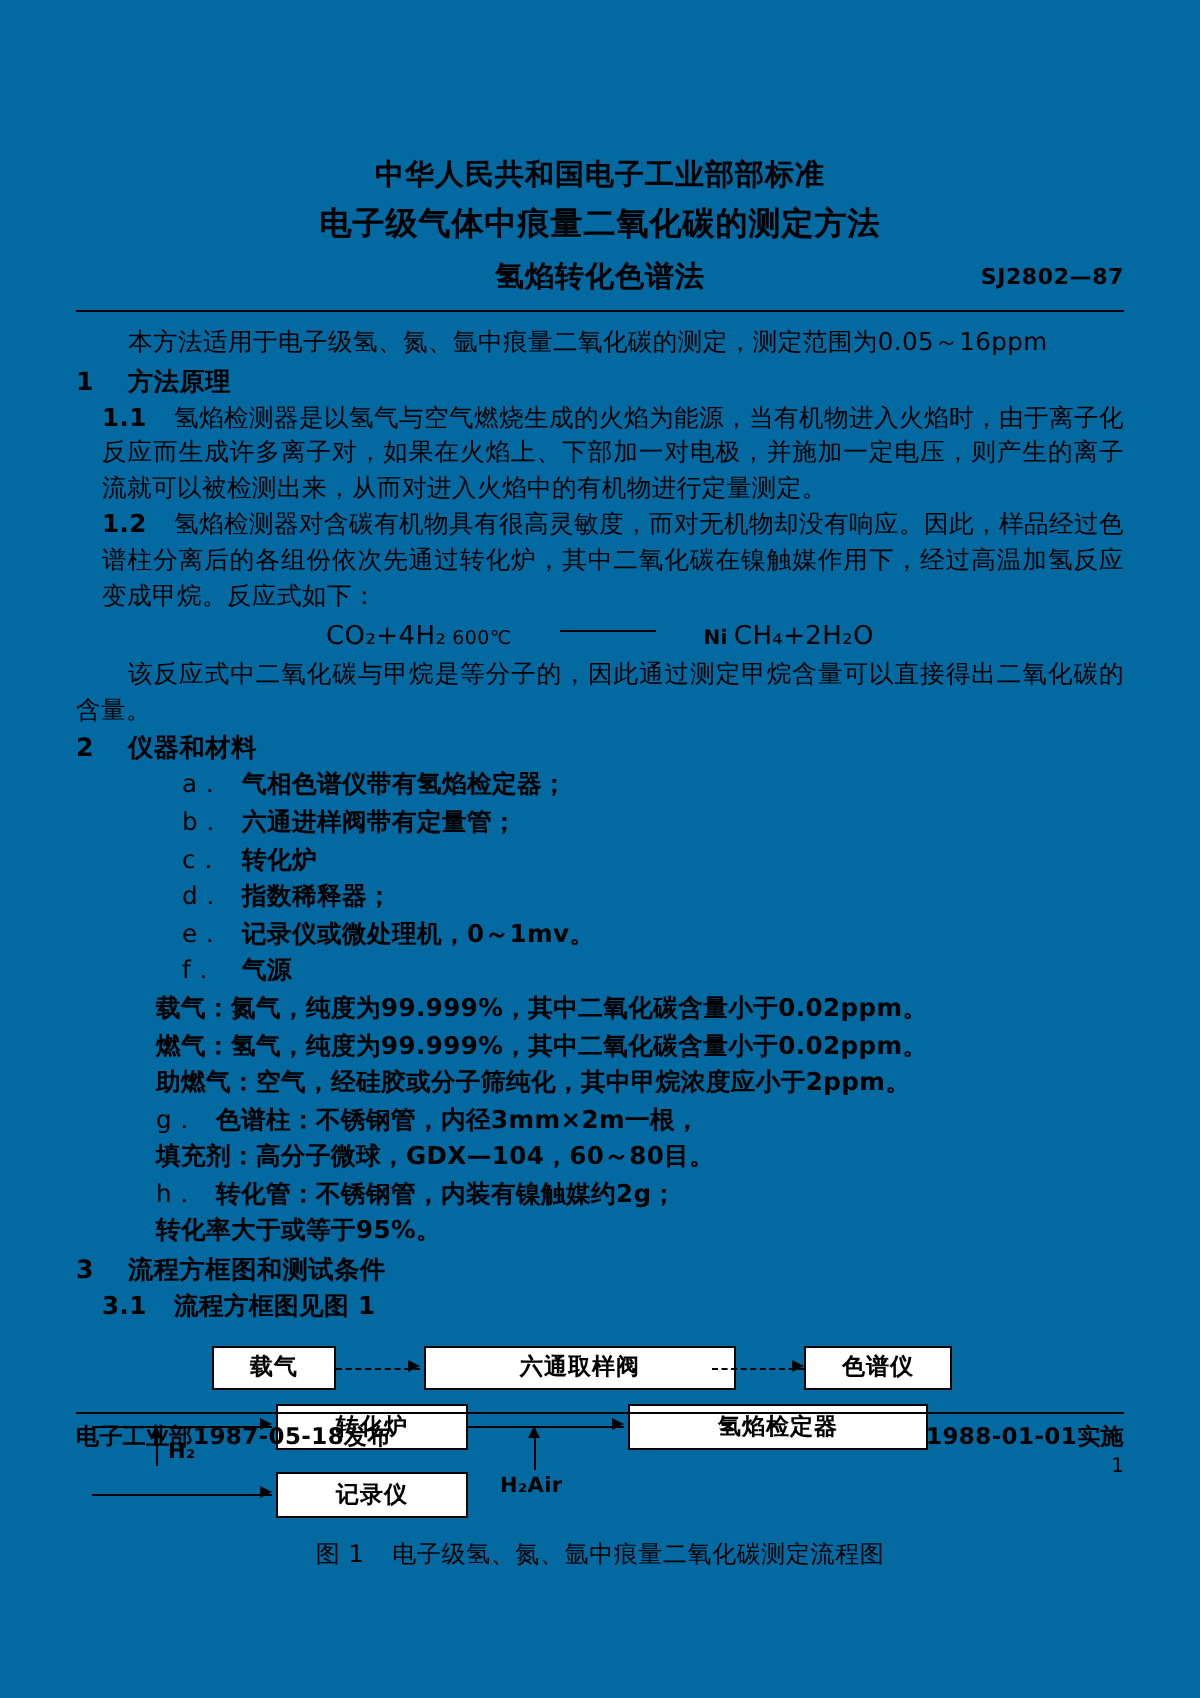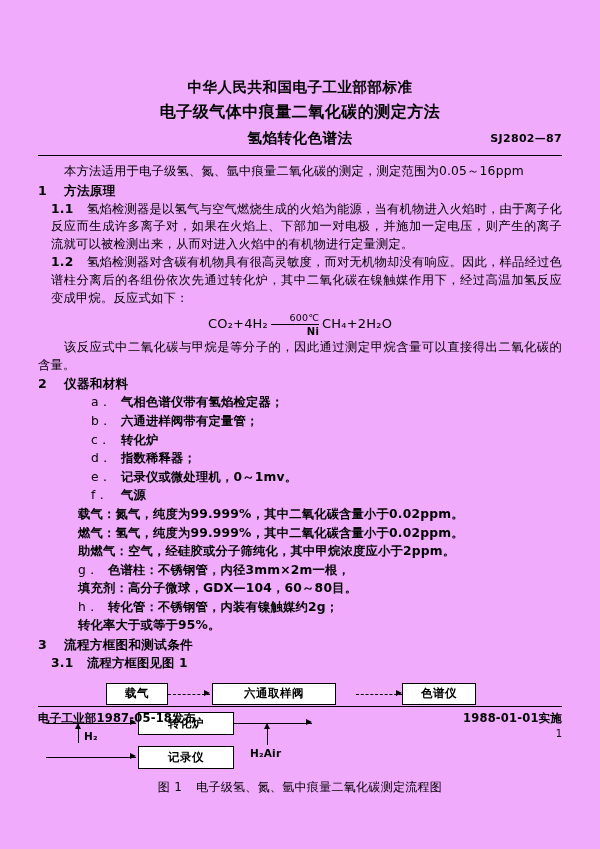--- a/index.html
+++ b/index.html
@@ -13,21 +13,21 @@
     position: relative;
     font-family: "DejaVu Sans", "Liberation Sans", sans-serif;
     color: #000000;
     overflow: hidden;
   }
   .page {
     position: absolute;
     left: 0; top: 0;
     width: 600px;
     height: 849px;
-    background: #f0abfc;
+    background: #0369a1;
   }
   .content {
     position: absolute;
     left: 38px;
     top: 78px;
     width: 524px;
   }
 
   
   .hdr {
@@ -99,25 +99,26 @@
     margin: 4px 0 3px 0;
   }
   .eq {
     display: flex;
     align-items: center;
     font-size: 13px;
     letter-spacing: 0.2px;
   }
   .eq-arrow {
     display: inline-flex;
-    flex-direction: column;
-    align-items: flex-end;
+    flex-direction: row;
+    align-items: flex-start;
     margin: 0 3px;
     position: relative;
     top: 1px;
+    gap: 24px;
   }
   .eq-arrow .above {
     font-size: 9.5px;
     line-height: 11px;
     white-space: nowrap;
   }
   .eq-arrow .bar {
     width: 48px;
     border-top: 1.2px solid #000;
     margin: 1px 0;
@@ -306,21 +307,21 @@
 
     <div class="diagram">
 
       <div class="dbox" style="left:68px; top:4px; width:62px; height:22px;">
         <span>载气</span>
       </div>
 
       <div class="dashed-h" style="left:130px; top:15px; width:42px;"></div>
       <div class="arrowhead-r" style="left:166px; top:11.5px;"></div>
 
-      <div class="dbox" style="left:174px; top:4px; width:124px; height:22px;font-family:Liberation Serif, serif;">
+      <div class="dbox" style="left:174px; top:4px; width:156px; height:22px;font-family:Liberation Serif, serif;">
         <span>六通取样阀</span>
       </div>
 
       <div class="dashed-h" style="left:318px; top:15px; width:46px;"></div>
       <div class="arrowhead-r" style="left:358px; top:11.5px;"></div>
 
       <div class="dbox" style="left:364px; top:4px; width:74px; height:22px;">
         <span>色谱仪</span>
       </div>
 
@@ -333,20 +334,23 @@
       <div class="dbox" style="left:100px; top:33px; width:96px; height:23px;">
         <span>转化炉</span>
       </div>
 
       <div class="dline h" style="left:196px; top:44px; width:78px;"></div>
       <div class="arrowhead-r" style="left:268px; top:40.5px;"></div>
       <div class="dline v" style="left:229px; top:44px; height:22px;"></div>
       <div class="arrowhead-u" style="left:226px; top:44px;"></div>
       <div class="dlabel" style="left:212px; top:68px;">H₂Air</div>
 
+      <div class="dbox" style="left:276px; top:33px; width:150px; height:23px;">
+        <span>氢焰检定器</span>
+      </div>
 
       <div class="dline h" style="left:8px; top:78px; width:90px;"></div>
       <div class="arrowhead-r" style="left:92px; top:74.5px;"></div>
       <div class="dbox" style="left:100px; top:67px; width:96px; height:23px;">
         <span>记录仪</span>
       </div>
     </div>
 
     <div class="fig-cap">
       <span class="fnum">图 1</span><span>电子级氢、氮、氩中痕量二氧化碳测定流程图</span>

